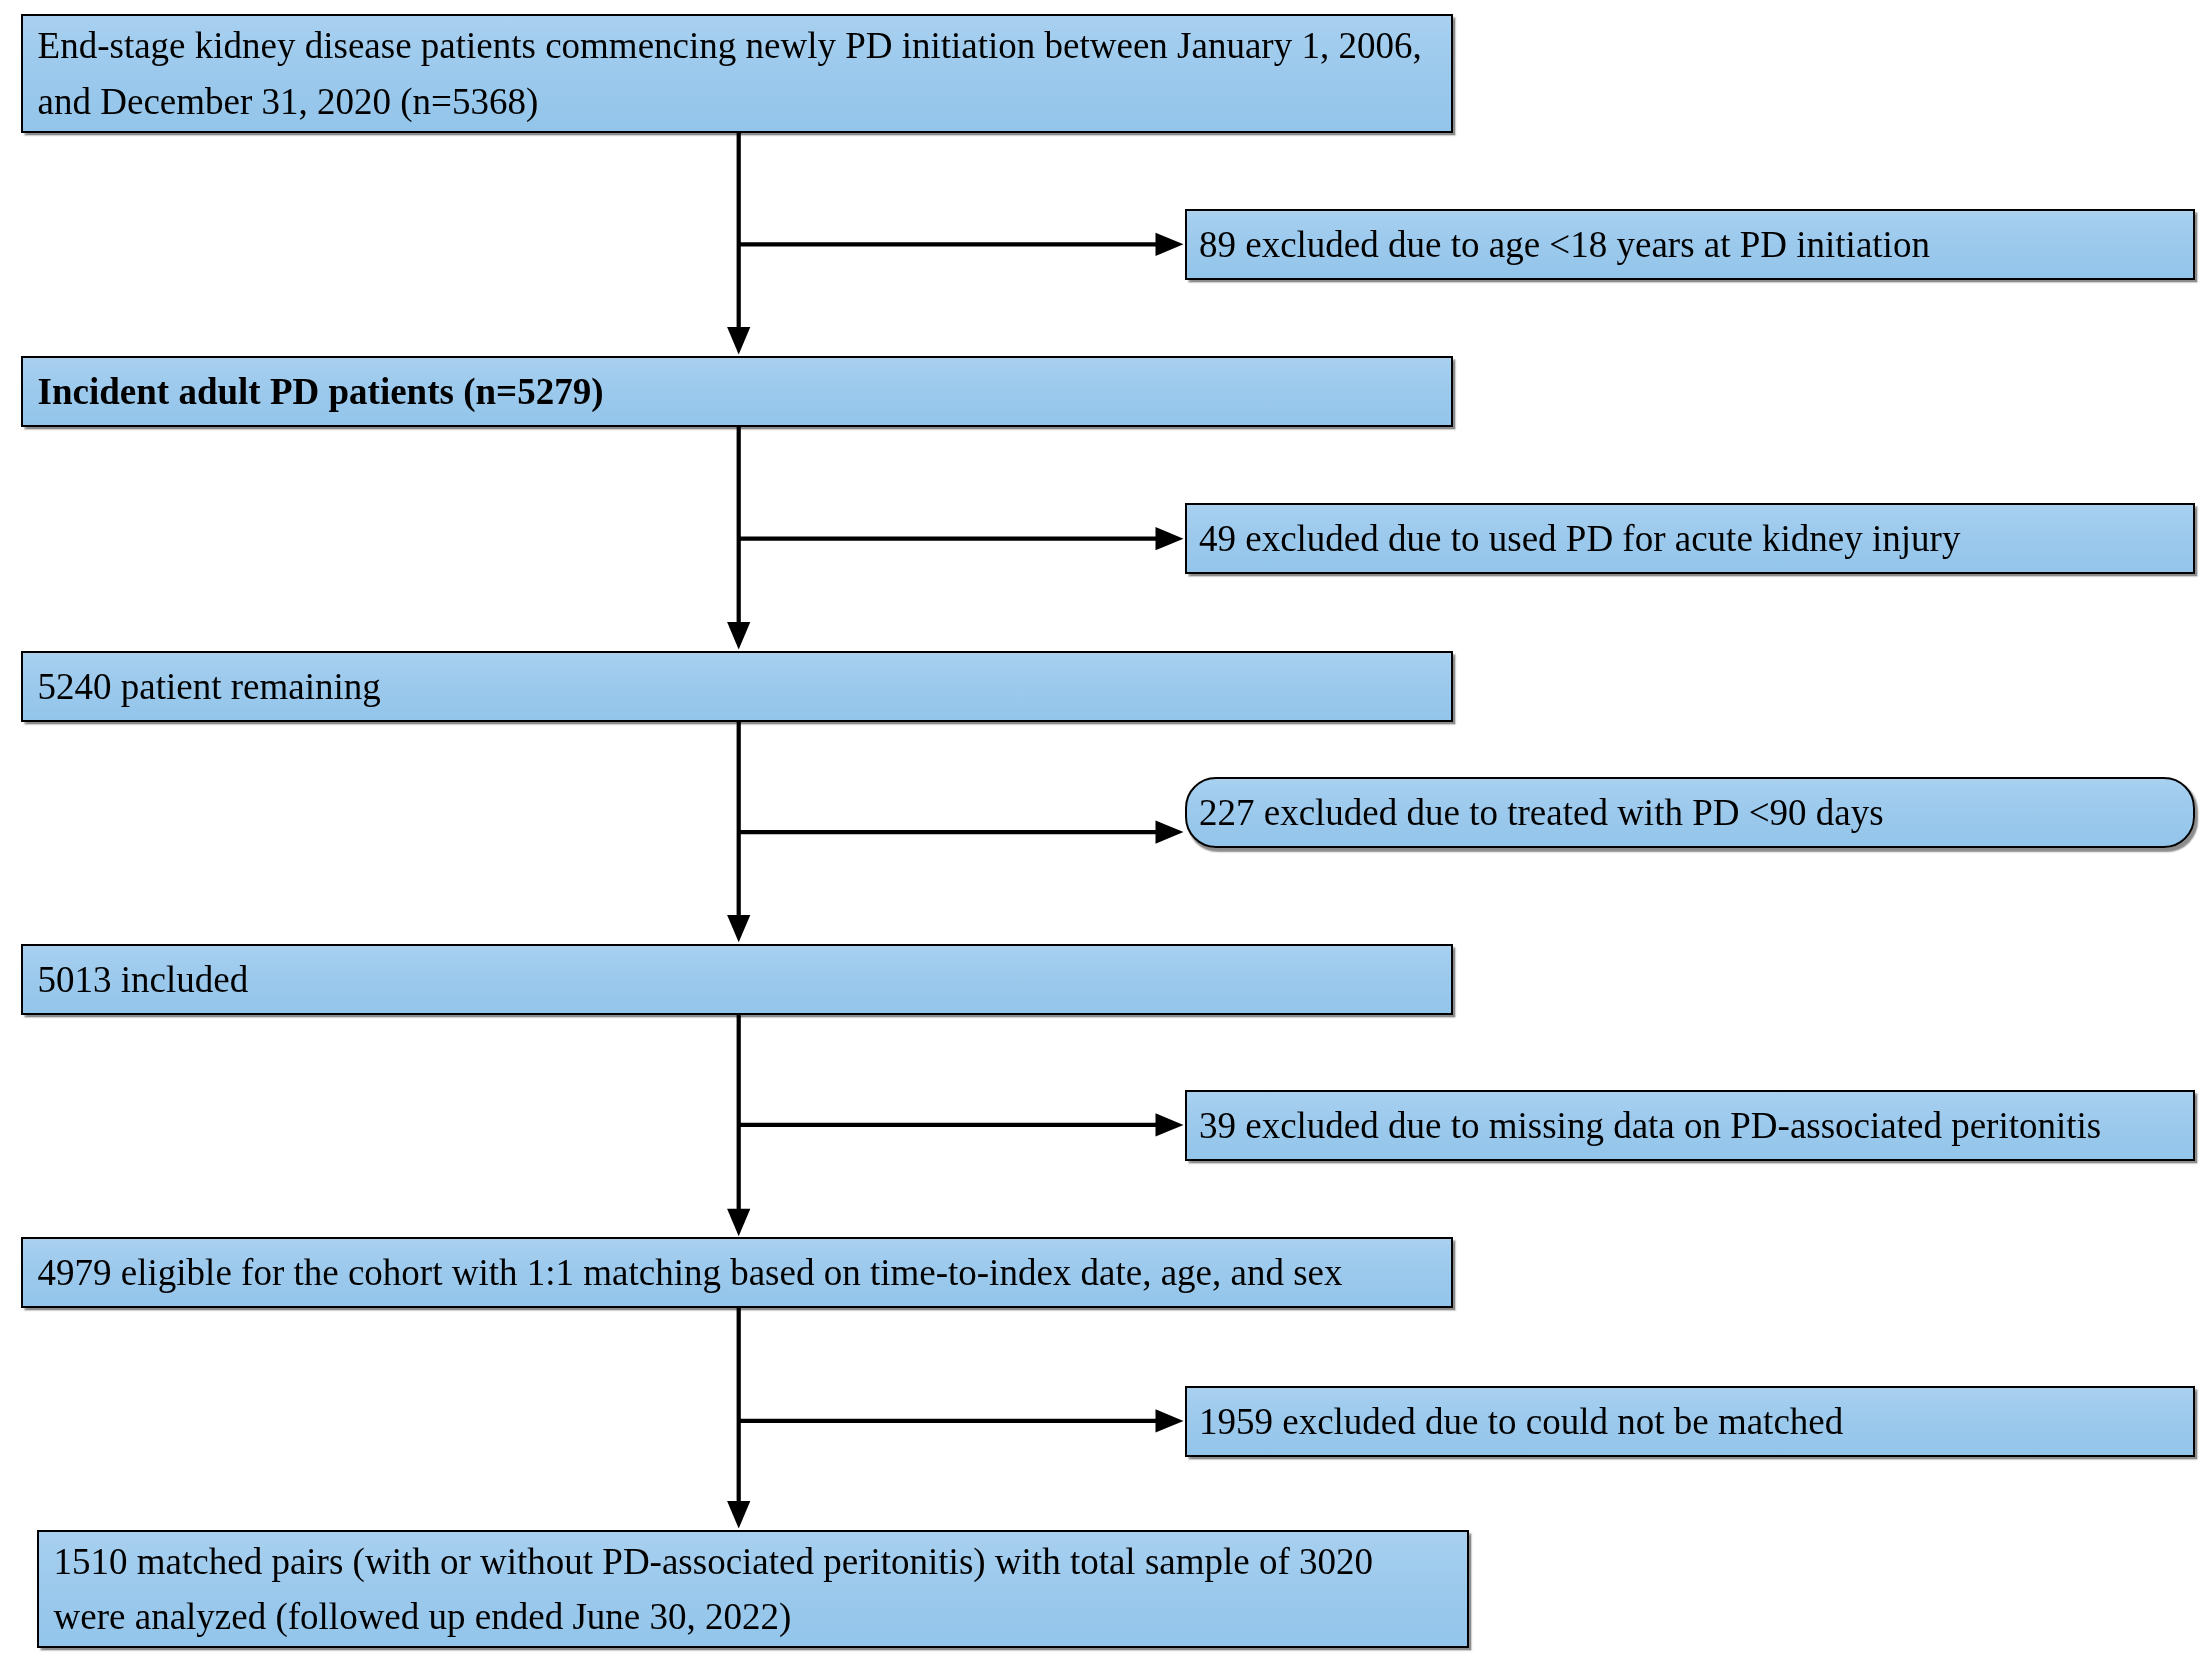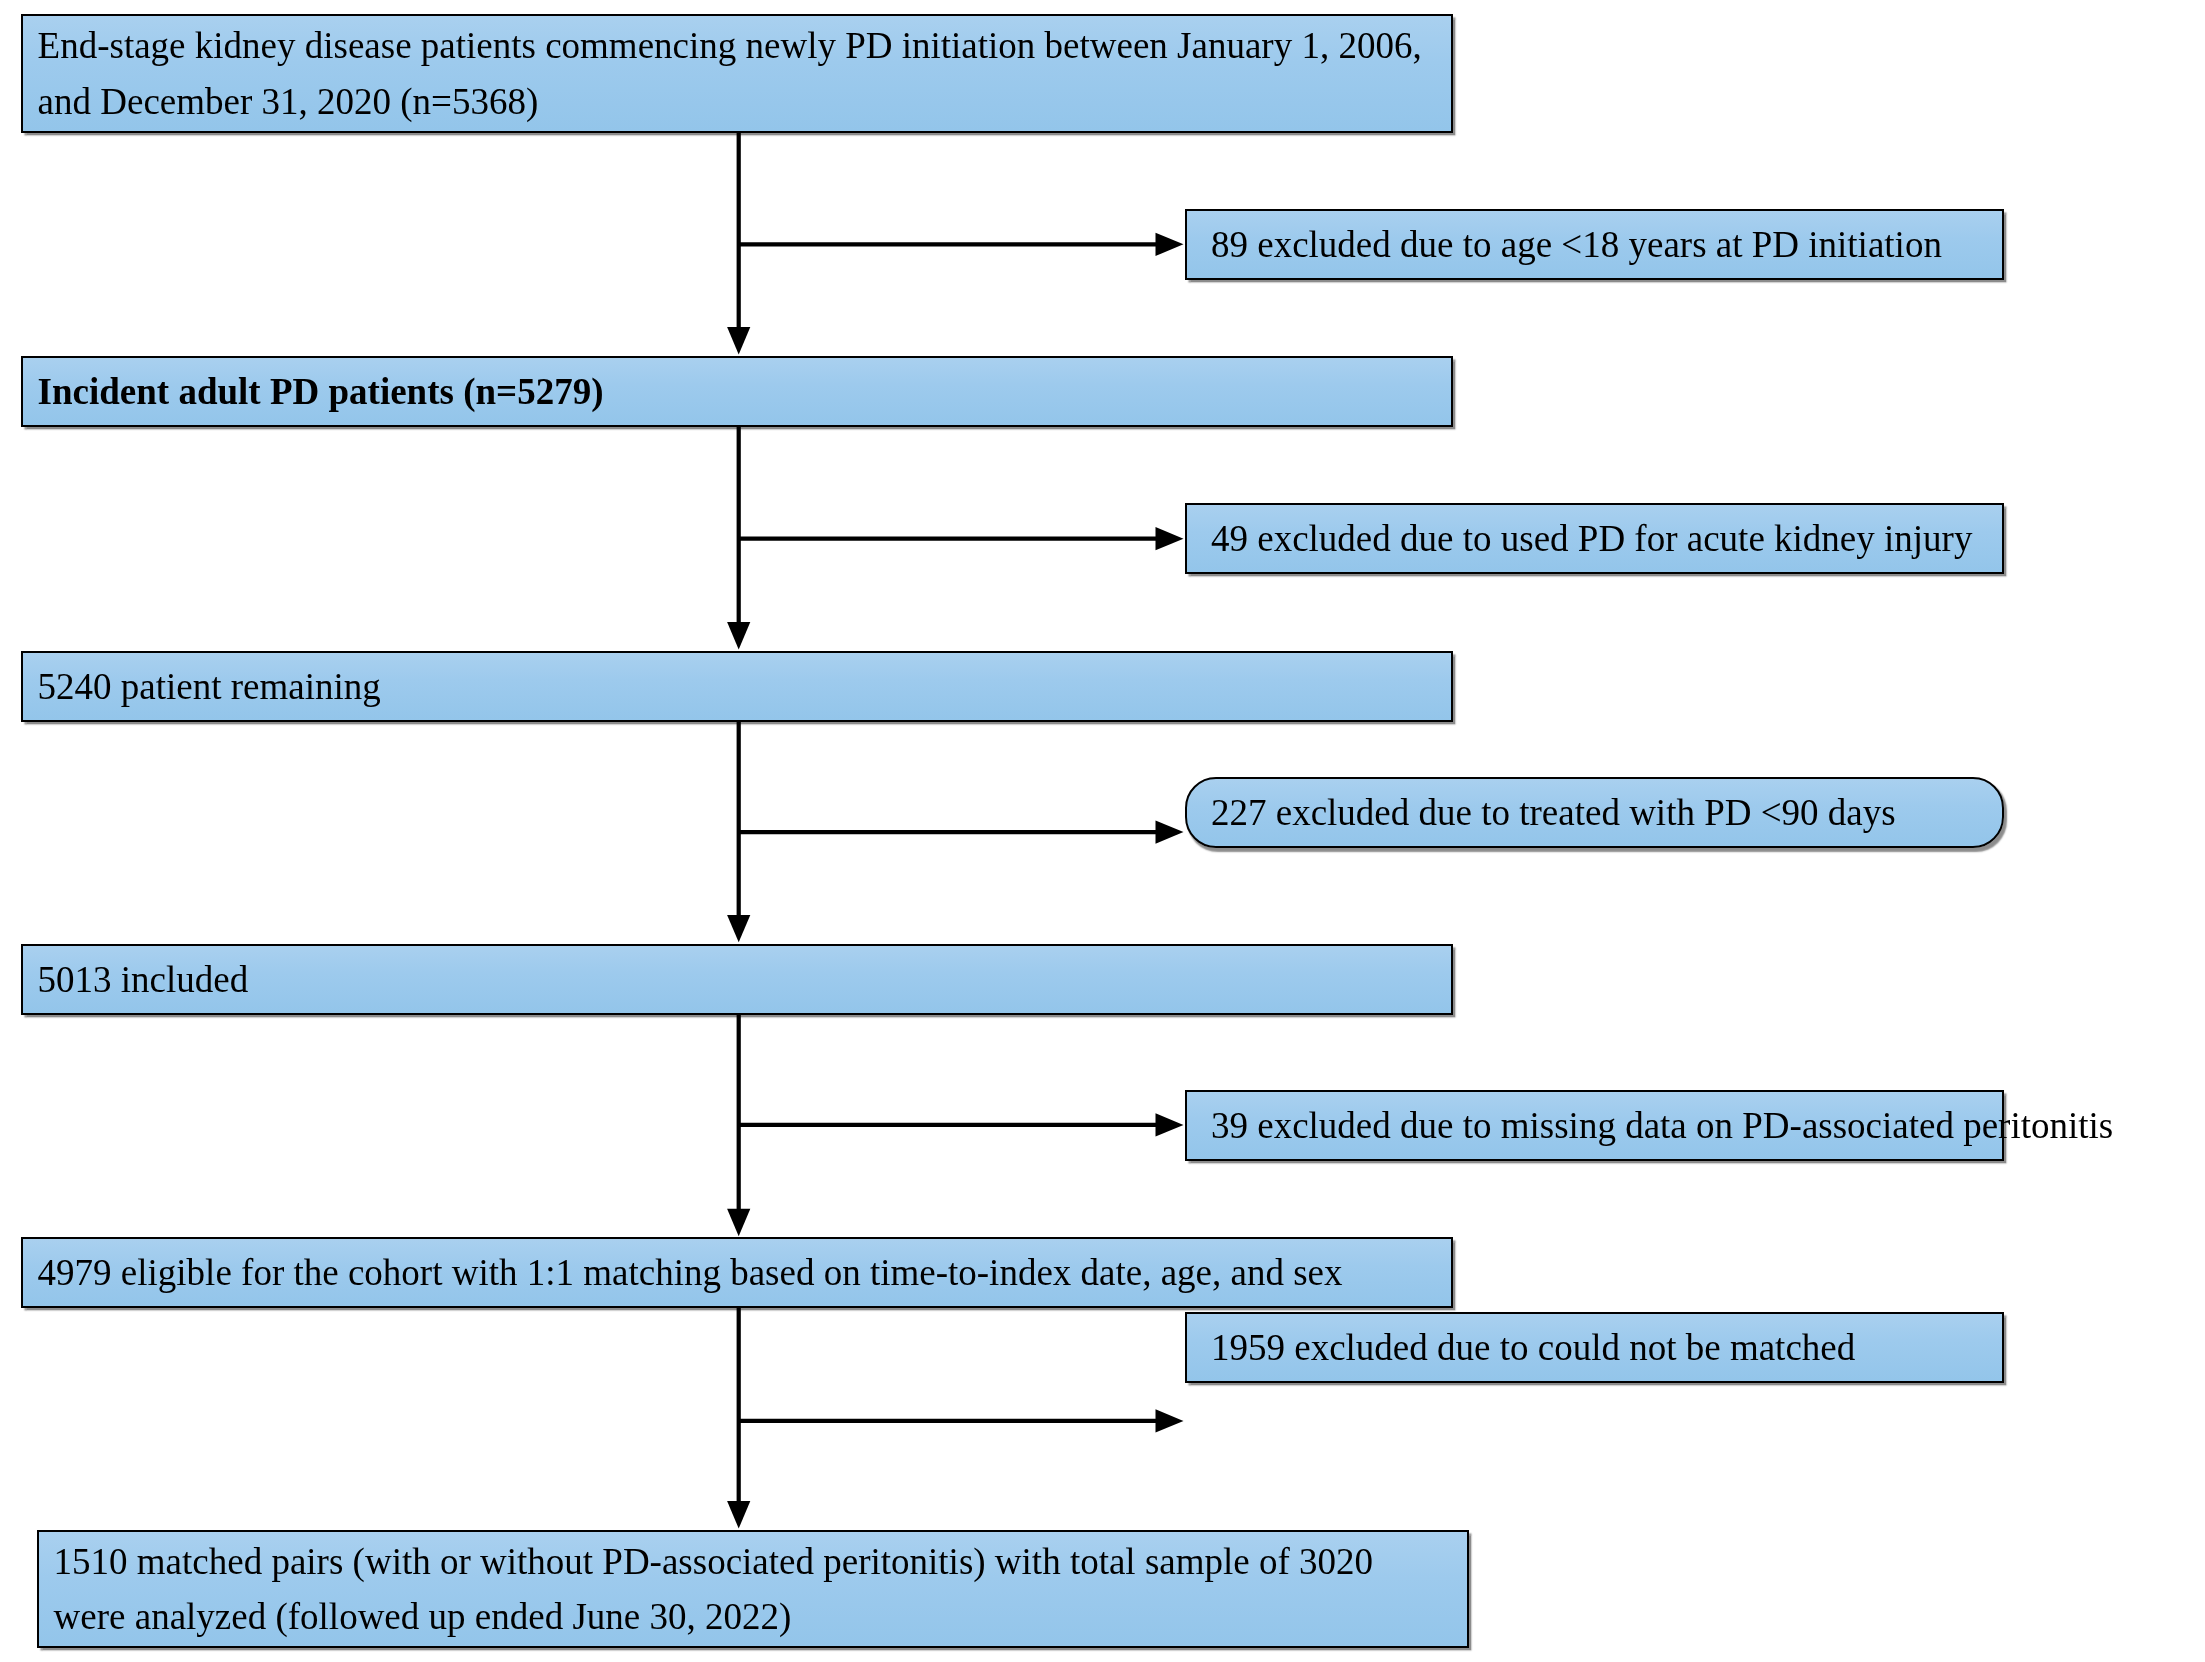--- a/index.html
+++ b/index.html
@@ -35,37 +35,37 @@
     font-size: 37px;
     line-height: 1.5;
   }
   .box.main {
     left: 20.6px;
     width: 1432px;
     padding: 0 21px 0 15px;
   }
   .box.excl {
     left: 1185px;
-    width: 819px;
-    padding-left: 24px;
+    width: 1010px;
+    padding-left: 12px;
     white-space: nowrap;
   }
   
   #b-source   { top: 14.2px;   height: 119px; }
   #b-incident { top: 356px;  height: 71px; font-weight: bold; }
   #b-remain   { top: 651px; height: 71px; }
   #b-included { top: 944px; height: 71px; }
   #b-eligible { top: 1237px; height: 71px; }
   #b-final    { top: 1530px; height: 118px; margin-left: 16px; }
   
   #e-age      { top: 209px;  height: 71px; }
   #e-aki      { top: 503px;  height: 71px; }
   #e-days     { top: 777px; height: 71px; border-radius: 31px; }
   #e-missing  { top: 1090px; height: 71px; }
-  #e-match    { top: 1312px; height: 71px; }
+  #e-match    { top: 1386px; height: 71px; }
 
   .conn-line { stroke: #000000; stroke-width: 8px; }
   .conn-head { fill: #000000; stroke: none; }
 </style>
 </head>
 <body>
 
 <div id="canvas">
 
   <svg id="connector-layer" viewBox="0 0 4179 3150" xmlns="http://www.w3.org/2000/svg">

